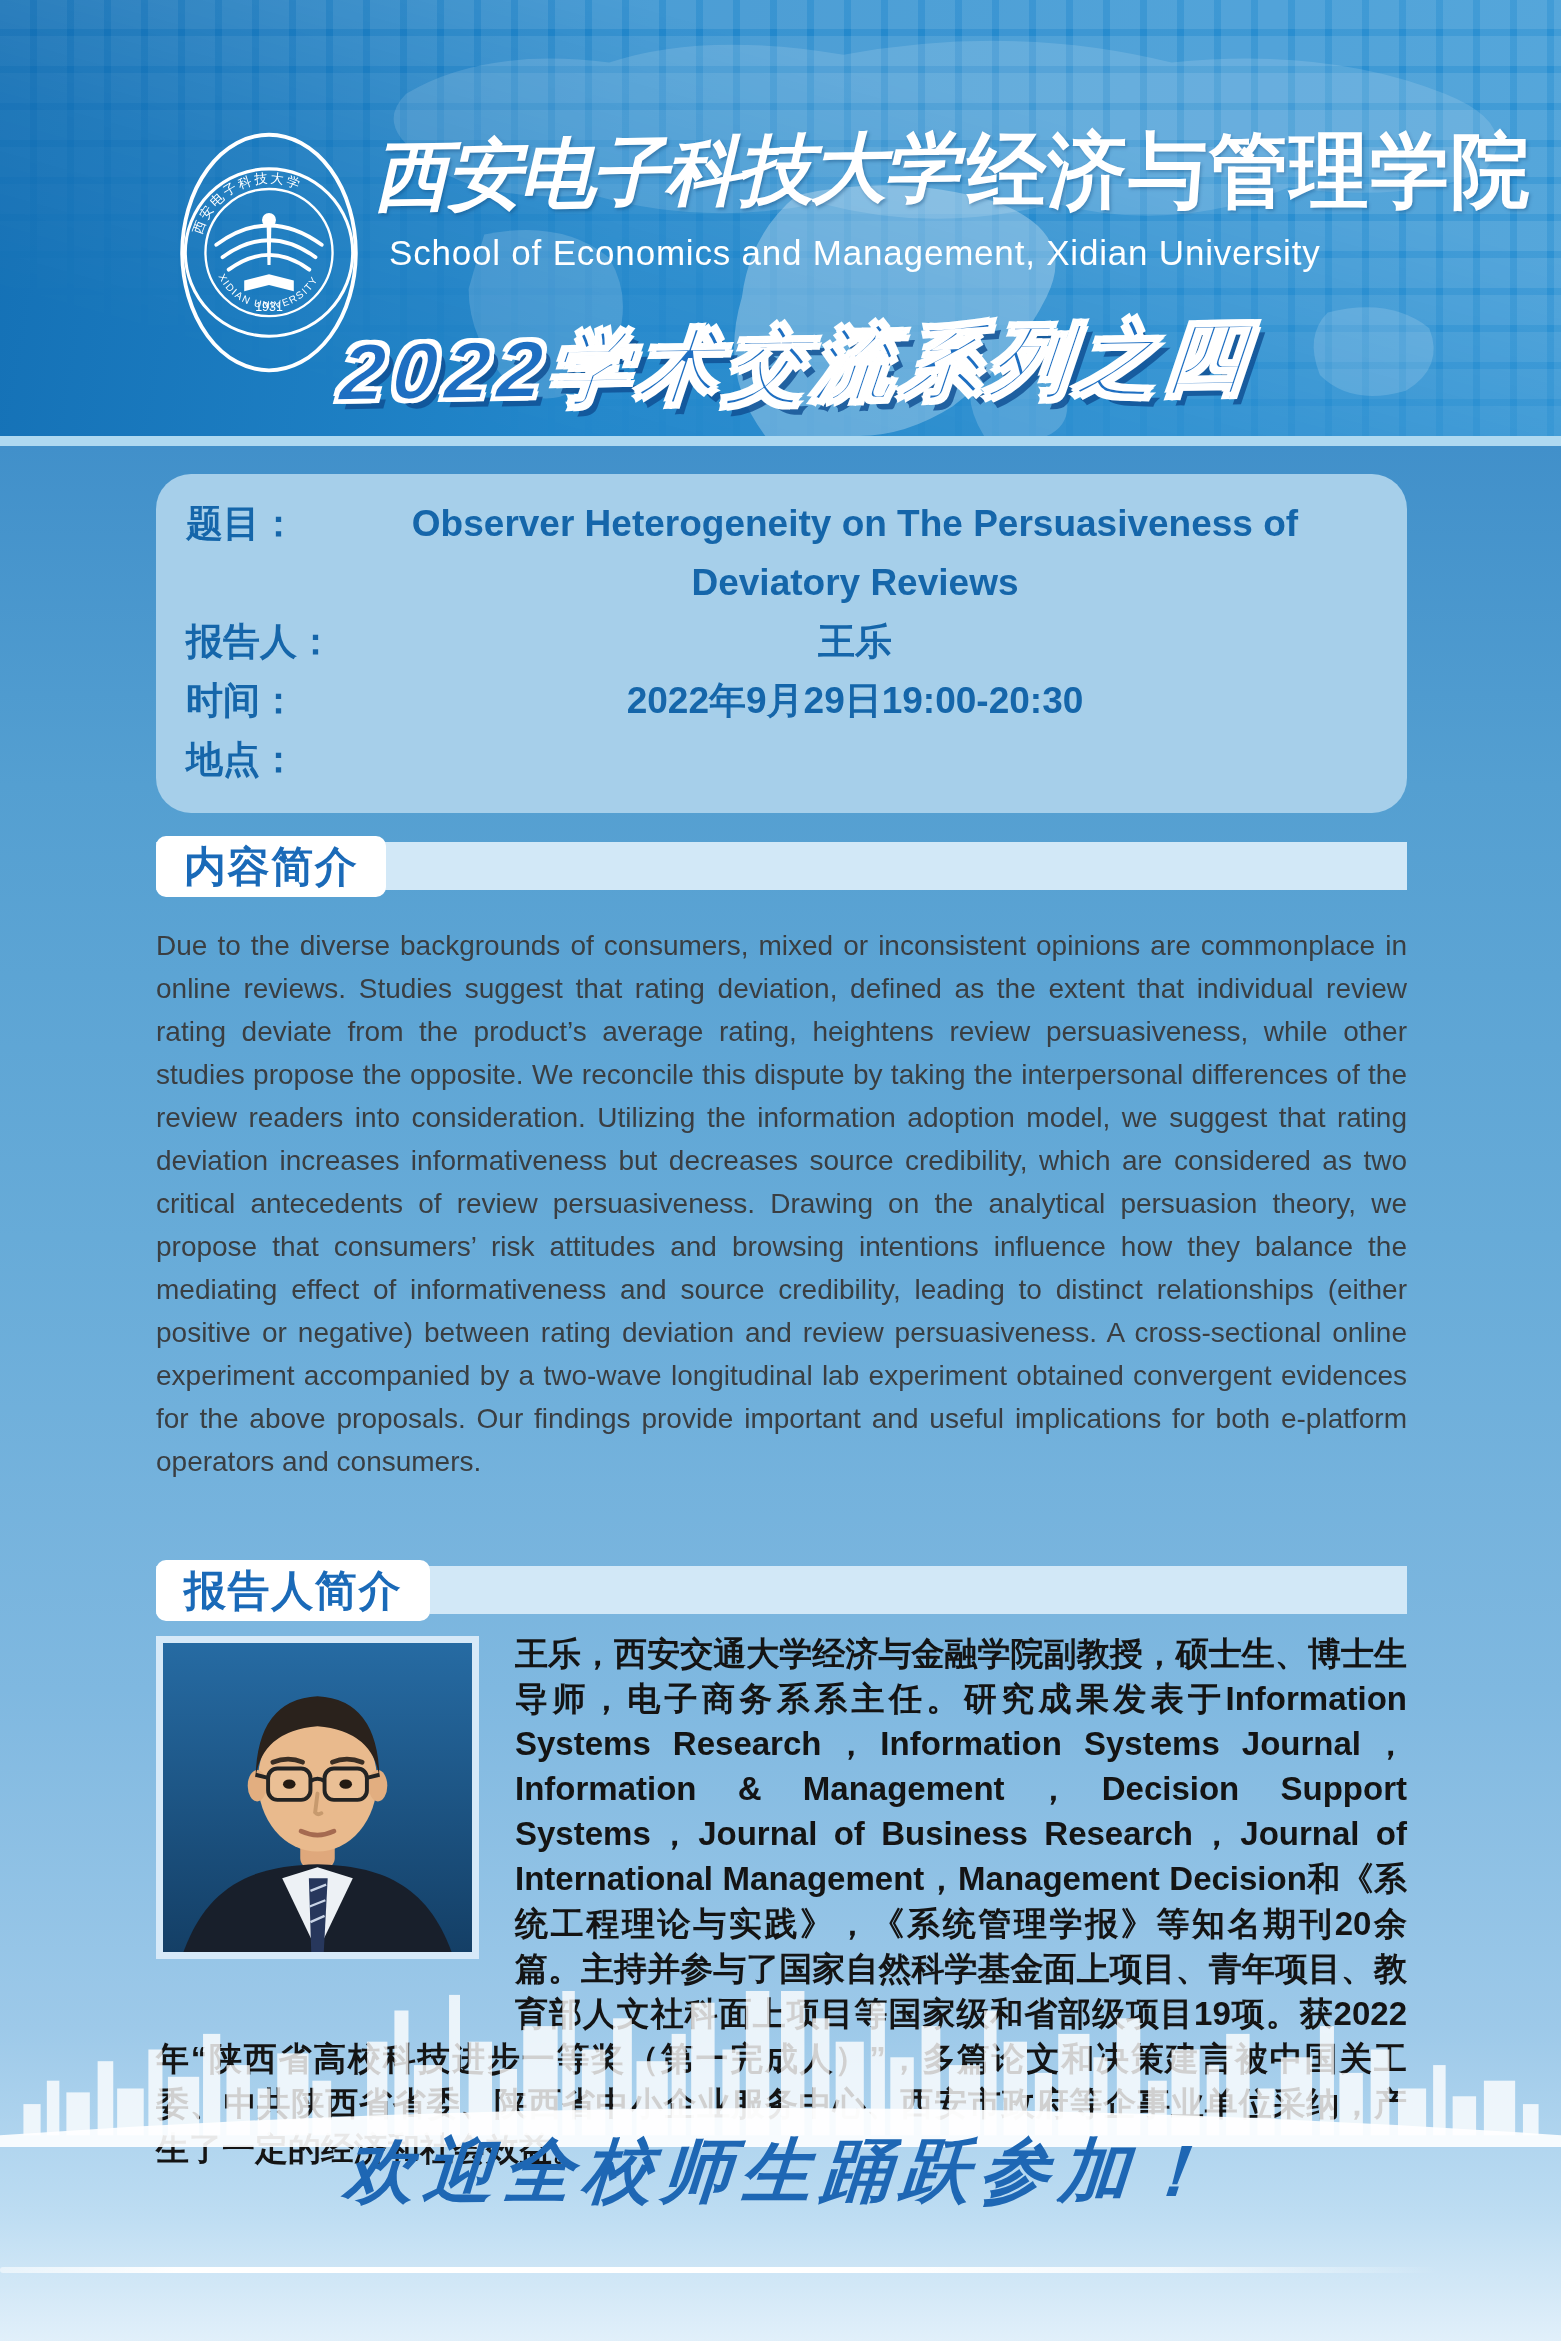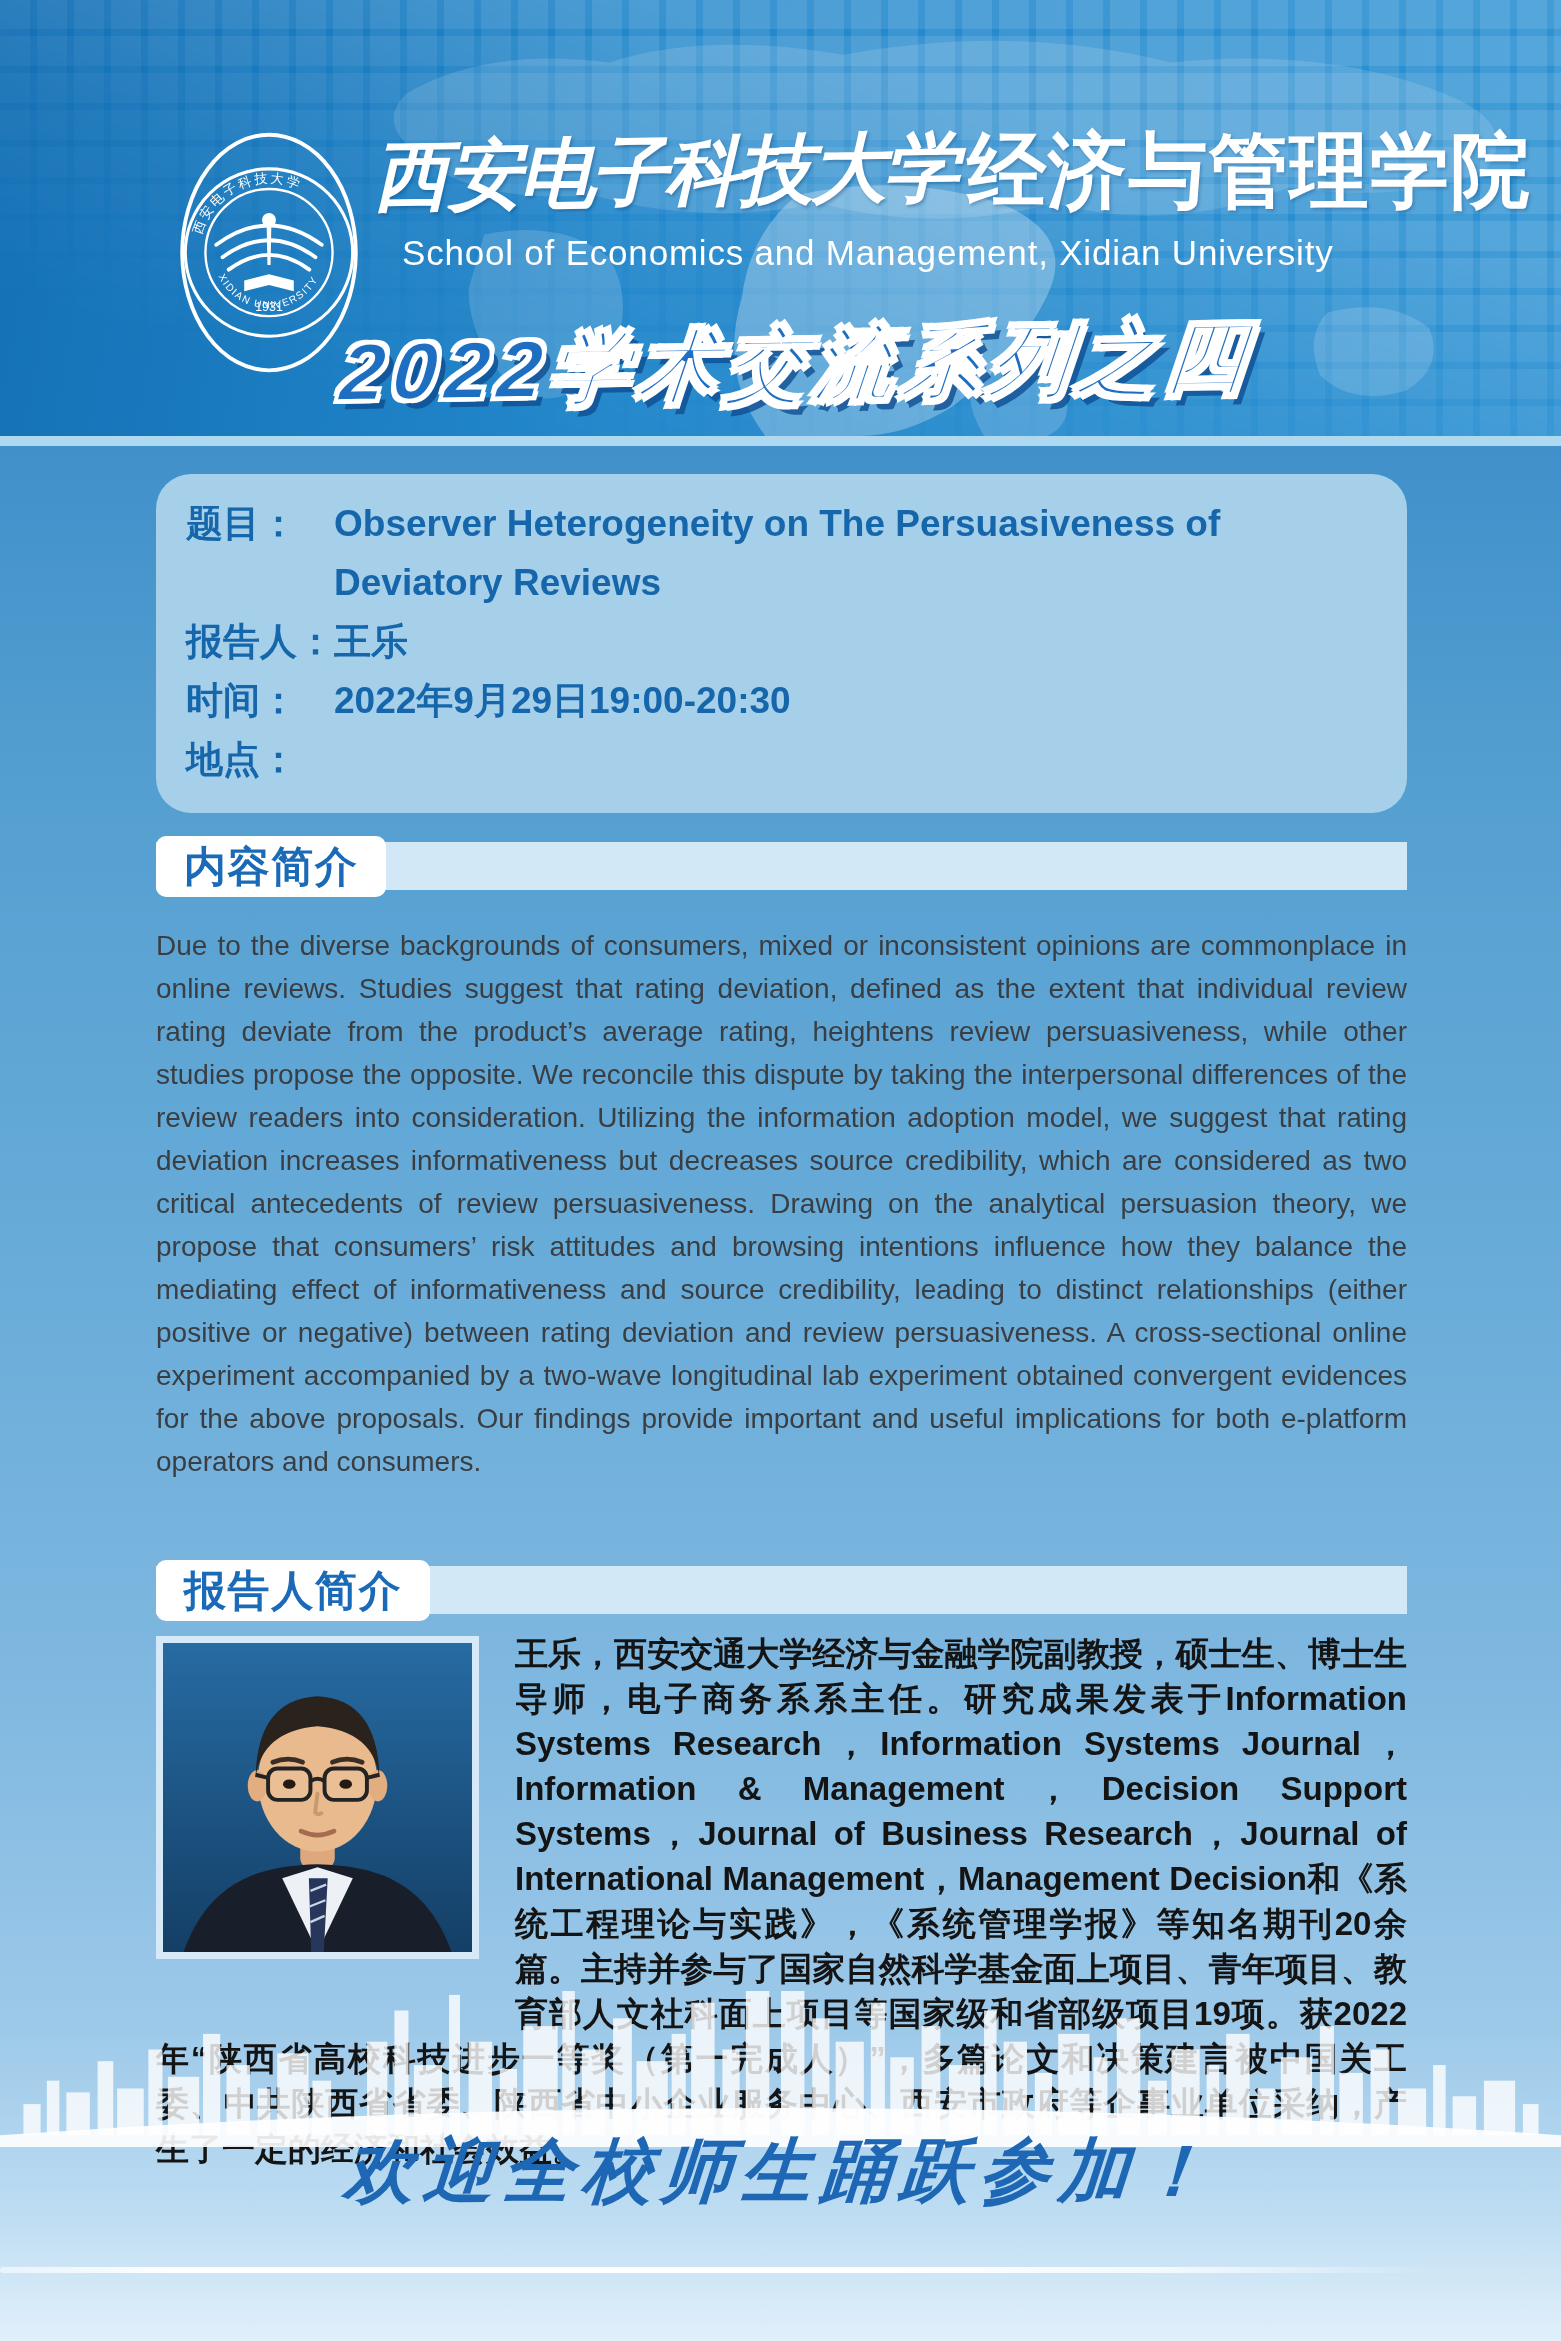--- a/index.html
+++ b/index.html
@@ -16,21 +16,21 @@
     -webkit-mask-image:linear-gradient(to left bottom,#000 30%,rgba(0,0,0,.3) 60%,transparent 85%);
     mask-image:linear-gradient(to left bottom,#000 30%,rgba(0,0,0,.3) 60%,transparent 85%);}
   .worldmap{position:absolute;inset:0;width:100%;height:100%;}
   .logo{position:absolute;left:176px;top:127px;width:186px;height:248px;}
   .header-text{position:absolute;left:373px;top:119px;width:1140px;}
   .title-row{display:flex;align-items:flex-end;white-space:nowrap;}
   .uni-script{font-size:76px;font-weight:bold;font-style:italic;color:#fff;
     letter-spacing:-3.1px;transform:rotate(-1deg);text-shadow:1.6px 2.3px 3.1px rgba(10,60,110,.35);}
   .school-cn{font-size:79px;font-weight:900;color:#fff;letter-spacing:1.6px;
     margin-left:11px;transform:scaleY(1.04);text-shadow:1.6px 2.3px 3.1px rgba(10,60,110,.3);}
-  .school-en{margin-top:7.8px;margin-left:29px;font-size:35px;color:#fff;letter-spacing:0.8px;}
+  .school-en{margin-top:7.8px;margin-left:16px;font-size:35px;color:#fff;letter-spacing:0.8px;}
   .series-title{position:absolute;left:94px;top:312px;width:1406px;text-align:center;
     font-size:80px;font-weight:900;font-style:italic;color:#1e6fc2;letter-spacing:7.8px;
     transform:skewX(-6deg) rotate(-1deg);
     -webkit-text-stroke:1.6px #fff;
     text-shadow:-3.9px -3.9px 0 #fff,3.9px -3.9px 0 #fff,-3.9px 3.9px 0 #fff,3.9px 3.9px 0 #fff,
       8.6px 9.4px 0 rgba(14,76,144,.78);}
 
   
   .band{position:absolute;left:0;top:436px;width:1562px;height:26.6px;background:#aed9f1;}
 
@@ -39,21 +39,21 @@
     background:linear-gradient(180deg,
       #4190ca 0%, #549fd1 15%, #67abd8 35%, #7fb8e0 55%, #9dc9e9 70%,
       #bcdcf2 78%, #dcedf9 83%, #f0f8fe 86.5%, #ddeefa 90%, #b3d4f0 91.5%,
       #6ba4e0 93.5%, #2f84d8 95.5%, #1a76d3 97%, #0e6ed0 100%);}
 
   .info-box{position:absolute;left:156px;top:28px;width:1251px;height:339px;
     box-sizing:border-box;background:#a6cfea;border-radius:35px;padding:20px 31px 15.6px 30px;}
   .info-row{display:flex;font-size:37px;font-weight:bold;line-height:59px;color:#1566aa;}
   .info-label{flex:0 0 148px;white-space:nowrap;}
   .info-label.wide{flex:0 0 148px;font-family:Liberation Serif, serif;}
-  .info-value{flex:1;}
+  .info-value{flex:1;text-align:center;}
 
   .sec-head{position:absolute;left:156px;width:1251px;height:61px;}
   .sec-head .sec-strip{position:absolute;left:0;top:6.2px;width:1251px;height:48px;background:#d2e8f7;}
   .sec-head .sec-box{position:absolute;left:0;top:0;height:61px;background:#ffffff;
     display:flex;align-items:center;padding:0 28px;border-radius:10px;}
   .sec-head .sec-box span{font-size:42px;font-weight:900;color:#1a6ab8;letter-spacing:1.6px;}
   .sec-head.abstract-head{top:390px;}
   .sec-head.bio-head{top:1114px;}
 
   .abstract{position:absolute;left:156px;top:478px;width:1251px;

